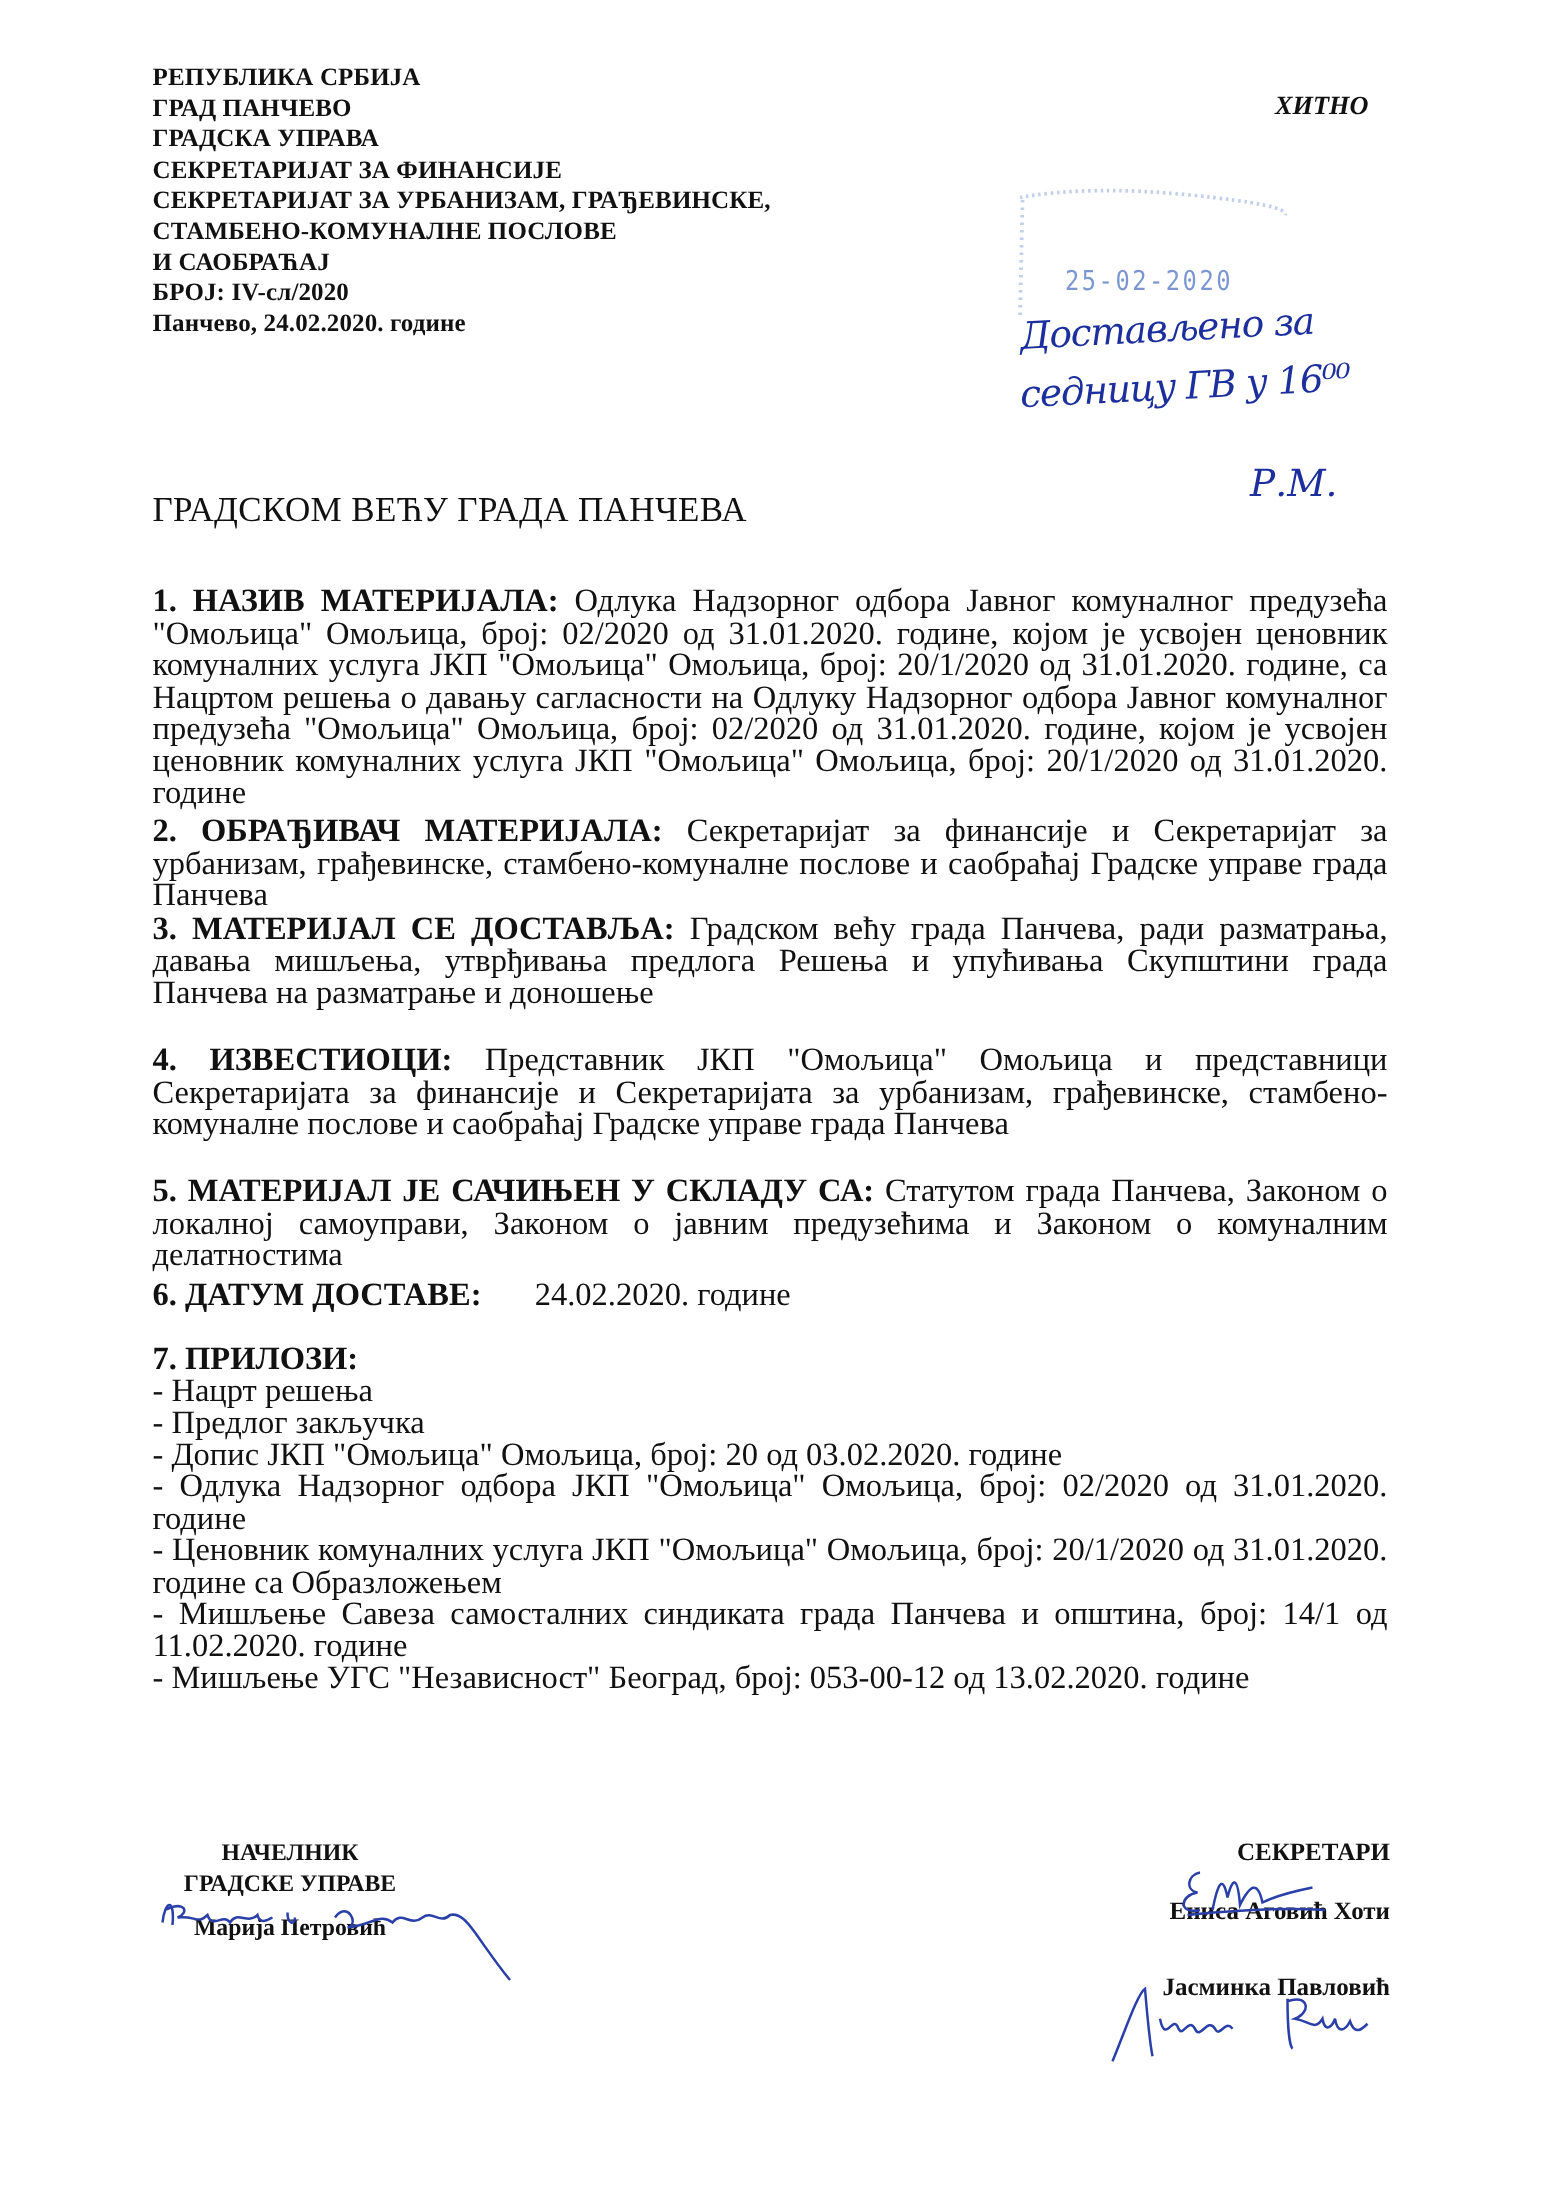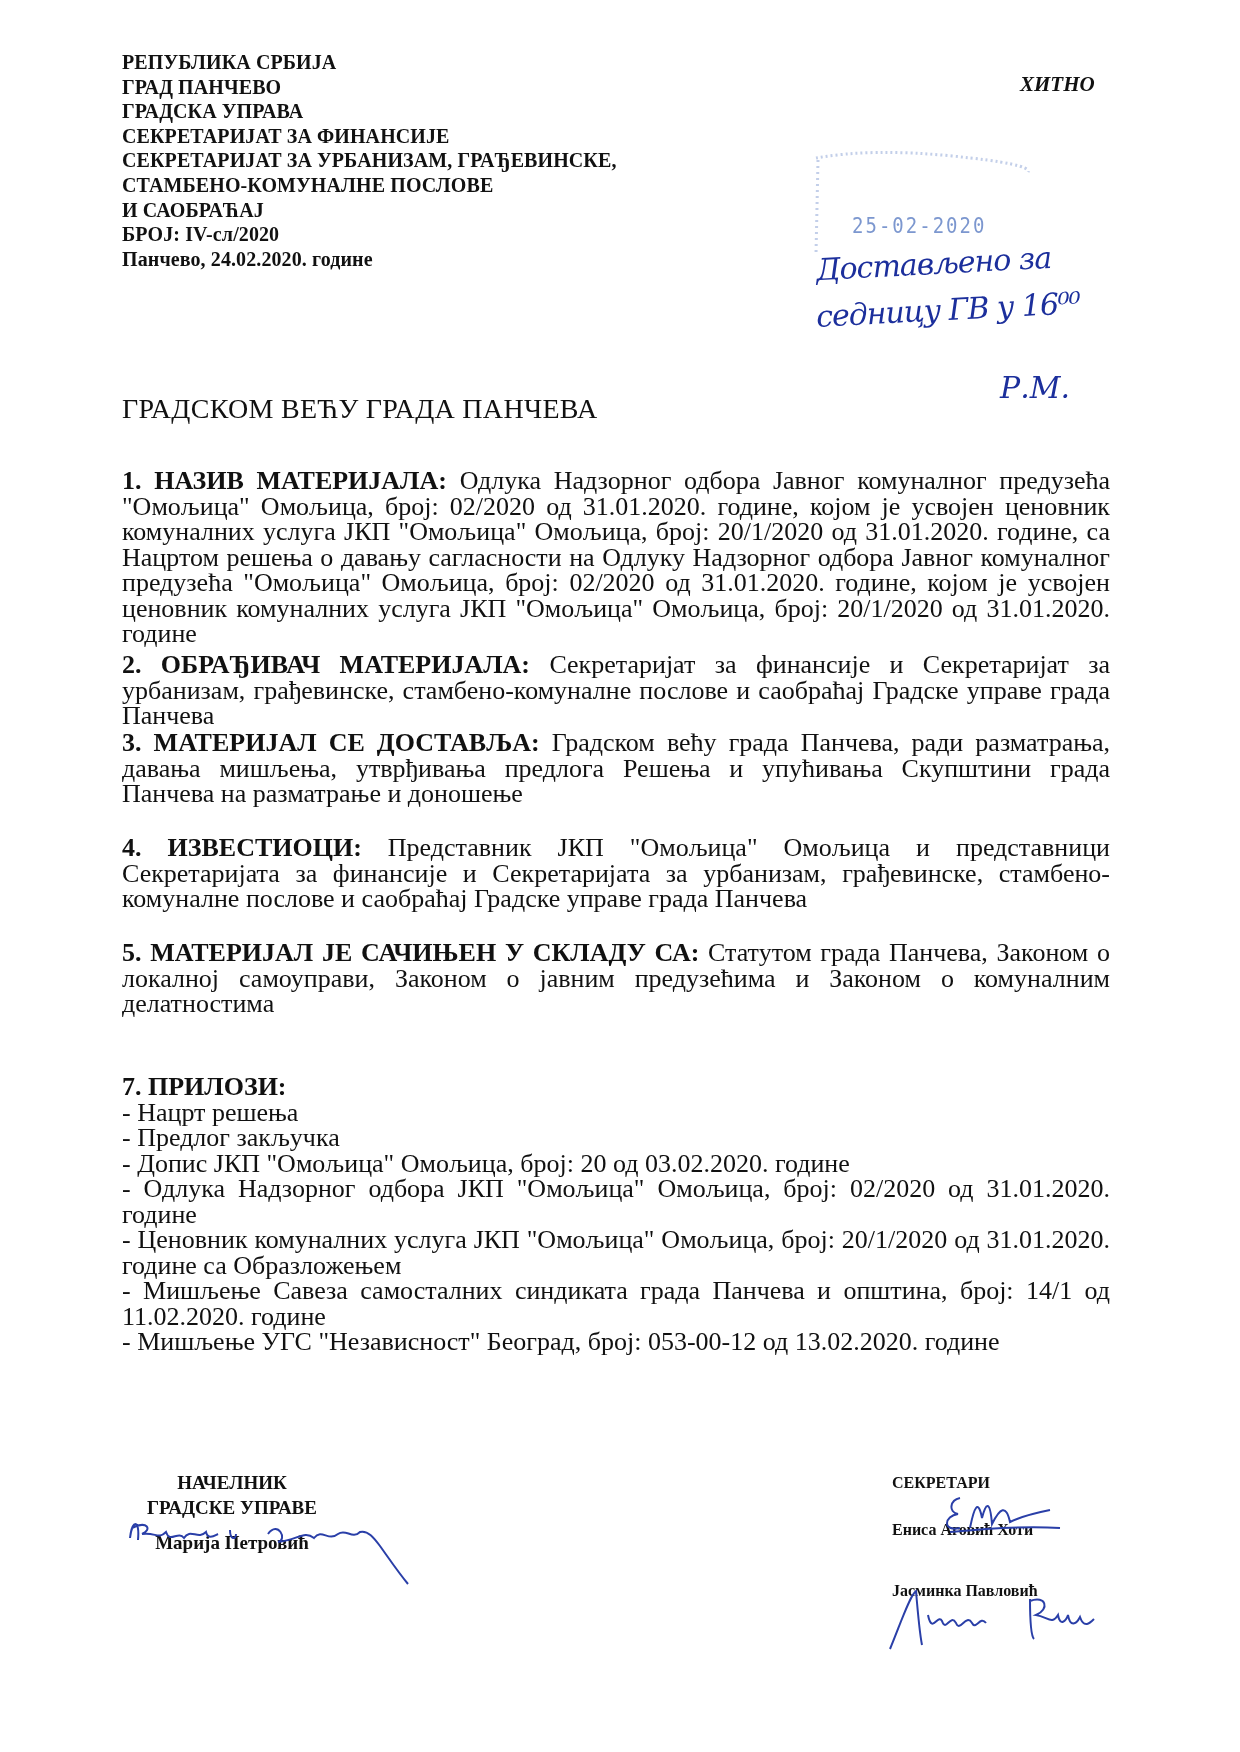--- a/index.html
+++ b/index.html
@@ -24,21 +24,21 @@
   .s4 { top: 835px; }
   .s5 { top: 940px; }
   .s6 { top: 1023px; }
   .s6 .val { margin-left: 36px; }
   .s7 { top: 1074px; }
   .s7 ul { list-style: none; margin: 0; padding: 0; }
   .s7 li { margin: 0; }
   .s8 { top: 1368px; }
   .sig-left { position: absolute; left: 122px; top: 1470px; width: 220px; font-weight: bold; font-size: 19px; line-height: 25px; text-align: center; }
   .sig-left .name { margin-top: 10px; }
-  .sig-right { position: absolute; left: 892px; top: 1470px; width: 220px; font-weight: bold; font-size: 16px; line-height: 25px; text-align: left; }
+  .sig-right { position: absolute; left: 892px; top: 1470px; width: 220px; font-weight: bold; font-size: 20px; line-height: 25px; text-align: right; }
   .sig-right .n1 { margin-top: 22px; }
   .sig-right .n2 { margin-top: 36px; }
   .sigsvg { position: absolute; }
 </style>
 </head>
 <body>
 
 <div class="page serif">
 
   <div class="header-block">
@@ -85,20 +85,24 @@
   <div class="section s4">
     <b>4. ИЗВЕСТИОЦИ:</b>
     <span>Представник ЈКП "Омољица" Омољица и представници Секретаријата за финансије и Секретаријата за урбанизам, грађевинске, стамбено-комуналне послове и саобраћај Градске управе града Панчева</span>
   </div>
 
   <div class="section s5">
     <b>5. МАТЕРИЈАЛ ЈЕ САЧИЊЕН У СКЛАДУ СА:</b>
     <span>Статутом града Панчева, Законом о локалној самоуправи, Законом о јавним предузећима и Законом о комуналним делатностима</span>
   </div>
 
+  <div class="section s6">
+    <b>6. ДАТУМ ДОСТАВЕ:</b>
+    <span class="val">24.02.2020. године</span>
+  </div>
 
   <div class="section s7">
     <b>7. ПРИЛОЗИ:</b>
     <ul>
       <li>- Нацрт решења</li>
       <li>- Предлог закључка</li>
       <li>- Допис ЈКП "Омољица" Омољица, број: 20 од 03.02.2020. године</li>
       <li>- Одлука Надзорног одбора ЈКП "Омољица" Омољица, број: 02/2020 од 31.01.2020. године</li>
       <li>- Ценовник комуналних услуга ЈКП "Омољица" Омољица, број: 20/1/2020 од 31.01.2020. године са Образложењем</li>
       <li>- Мишљење Савеза самосталних синдиката града Панчева и општина, број: 14/1 од 11.02.2020. године</li>

